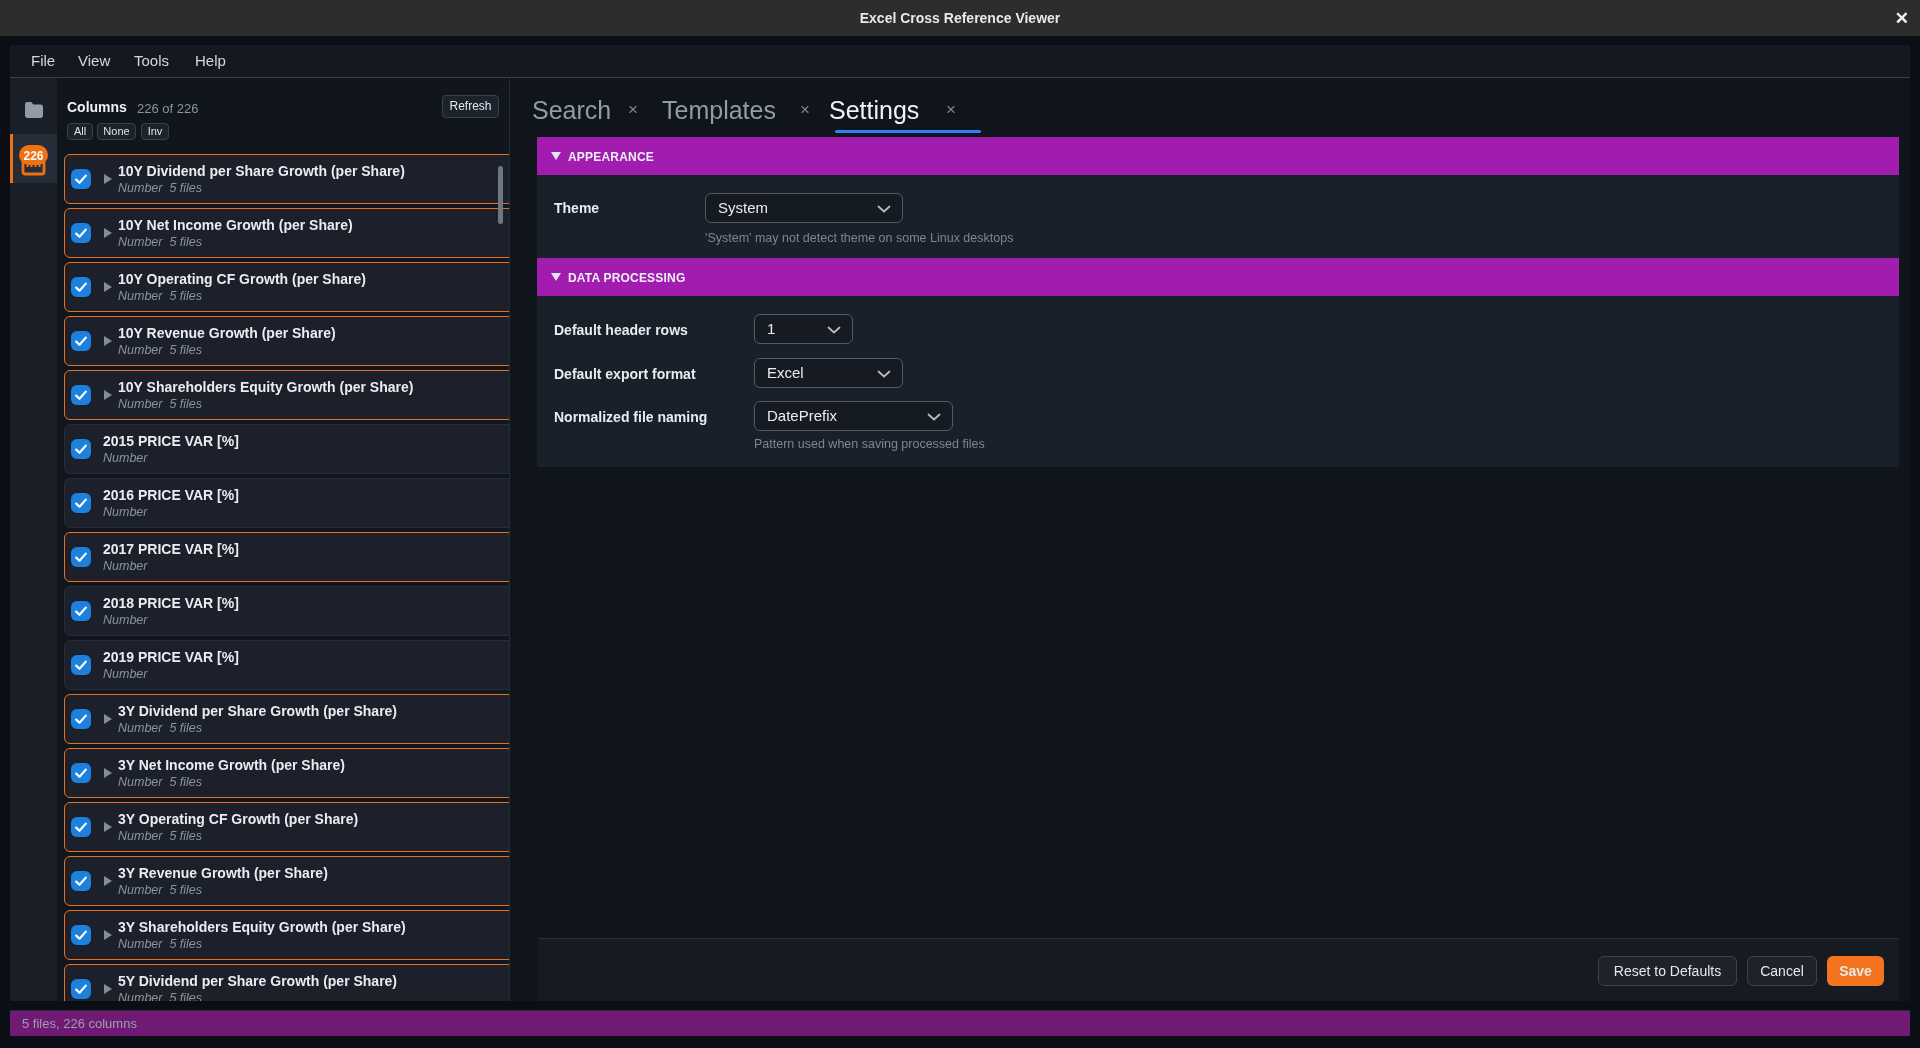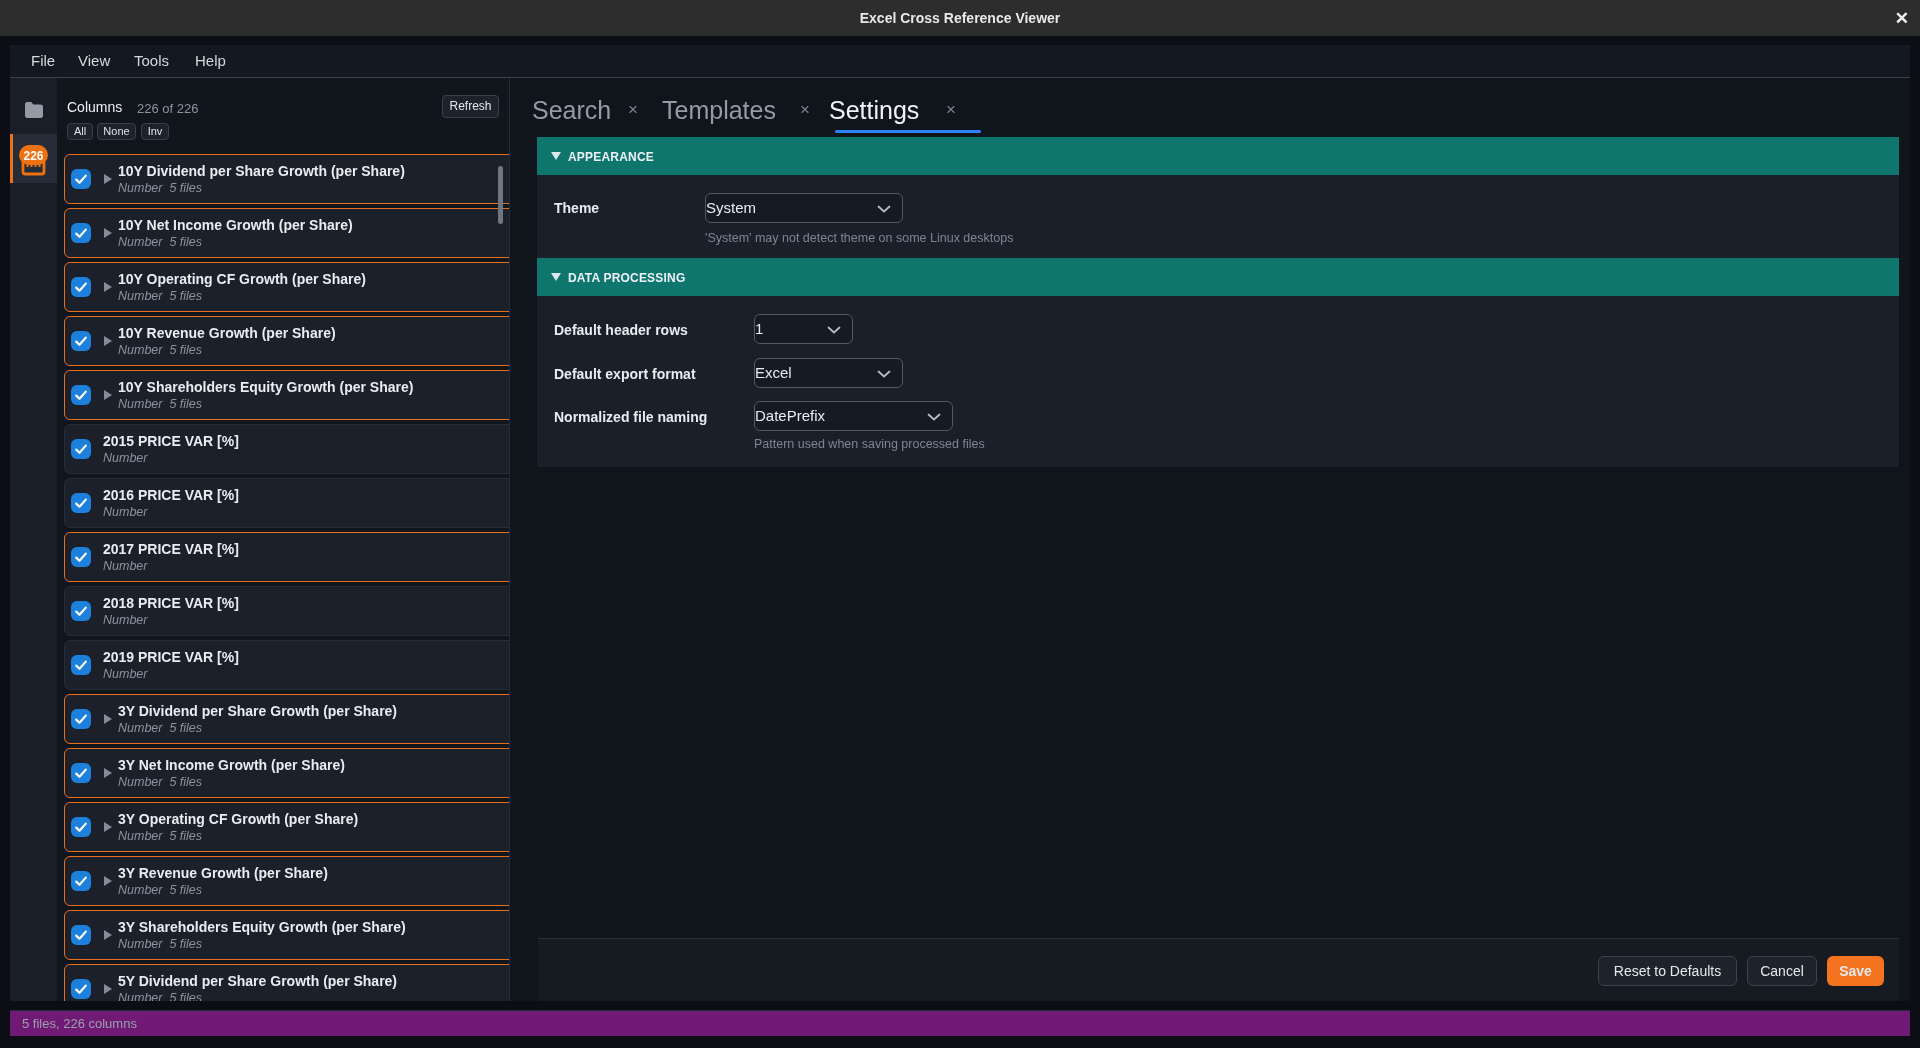--- a/index.html
+++ b/index.html
@@ -14,21 +14,21 @@
 #menubar span { position:absolute; top:7px; }
 
 
 #sidebar { position:absolute; left:10px; top:78px; width:47px; height:923px; background:#191e27; }
 #side-active { position:absolute; left:0; top:56px; width:47px; height:49px; background:#262c38; border-left:3px solid #ee7112; }
 #folder { position:absolute; left:14px; top:23px; }
 #icon226 { position:absolute; left:8px; top:66px; }
 
 
 #panel { position:absolute; left:57px; top:78px; width:452px; height:923px; background:#11151c; overflow:hidden; }
-#panel .hdr-title { position:absolute; left:10px; top:21px; font-size:14px; font-weight:normal; color:#eef1f4; }
+#panel .hdr-title { position:absolute; left:10px; top:21px; font-size:14px; font-weight:bold; color:#eef1f4; }
 #panel .hdr-count { position:absolute; left:80px; top:23px; font-size:13px; color:#8b949e; }
 #refresh { position:absolute; left:385px; top:17px; width:57px; height:23px; background:#1d232c; border:1px solid #3a414b; border-radius:4px; color:#e6e9ec; font-size:12px; text-align:center; line-height:21px; }
 .fbtn { position:absolute; top:45px; height:17px; background:#1d232c; border:1px solid #3a414b; border-radius:4px; color:#dfe3e7; font-size:11px; text-align:center; line-height:15px; }
 
 
 .card { position:absolute; left:7px; width:496px; height:50px; background:#1b202a; border:1px solid #272d37; border-radius:6px; display:flex; align-items:center; }
 .card.oc { border:1.5px solid #ea6f1c; }
 .cb { width:20px; height:20px; border-radius:6px; background:#1d80dd; margin-left:6px; flex:none; }
 .cb svg { display:block; }
 .arr { width:0; height:0; border-left:8px solid #848d97; border-top:5px solid transparent; border-bottom:5px solid transparent; margin-left:13px; flex:none; }
@@ -42,27 +42,27 @@
 
 #scrollthumb { position:absolute; left:441px; top:88px; width:5px; height:58px; background:#6e7680; border-radius:3px; }
 
 
 #main { position:absolute; left:509px; top:78px; width:1401px; height:923px; background:#10141b; border-left:1px solid #262c36; }
 .tab { position:absolute; top:18px; font-size:25px; color:#939ca6; }
 .tab.active { color:#f0f3f6; }
 .tabx { position:absolute; top:22px; font-size:17px; color:#7d8590; }
 #tabline { position:absolute; left:325px; top:52px; width:146px; height:3px; background:#2f81f7; border-radius:2px; }
 
-.sect-h { position:absolute; left:27px; width:1362px; height:38px; background:#0f766e; color:#eef2f7; }
+.sect-h { position:absolute; left:27px; width:1362px; height:38px; background:#a21caf; color:#eef2f7; }
 .sect-h .tri { position:absolute; left:14px; top:15px; width:0; height:0; border-top:8px solid #dfe6ee; border-left:5.5px solid transparent; border-right:5.5px solid transparent; }
 .sect-h .st { position:absolute; left:31px; top:13px; font-size:12px; font-weight:bold; letter-spacing:0.2px; }
 .sect-c { position:absolute; left:27px; width:1362px; background:#1a202a; }
 
 .flabel { position:absolute; left:17px; font-size:14px; font-weight:bold; color:#e9ecf0; }
-.sel { position:absolute; background:#151a23; border:1px solid #525a64; border-radius:6px; color:#e9ecf0; font-size:15px; line-height:28px; padding-left:0; }
+.sel { position:absolute; background:#151a23; border:1px solid #525a64; border-radius:6px; color:#e9ecf0; font-size:15px; line-height:28px; padding-left:12px; }
 .sel .chev { position:absolute; right:11px; top:11px; line-height:0; }
 .help { position:absolute; font-size:12.5px; color:#7d8590; }
 
 #outinput { position:absolute; left:168px; top:18px; width:1083px; height:29px; background:#10151d; border:1px solid #3a414b; border-radius:4px; color:#e9ecf0; font-size:14px; line-height:28px; padding-left:10px; }
 #browse { position:absolute; left:1263px; top:18px; width:84px; height:29px; background:#1d232c; border:1px solid #3a414b; border-radius:4px; color:#e6e9ec; font-size:14px; text-align:center; line-height:28px; }
 
 #footer { position:absolute; left:28px; top:860px; width:1361px; height:63px; background:#161b22; border-top:1px solid #2a3039; }
 .btn { position:absolute; top:17px; height:30px; border-radius:6px; font-size:14px; text-align:center; color:#e6e9ec; background:#1d222b; border:1px solid #3c434d; }
 #btn-reset { left:1060px; width:139px; line-height:28px; }
 #btn-cancel { left:1209px; width:70px; line-height:28px; }

